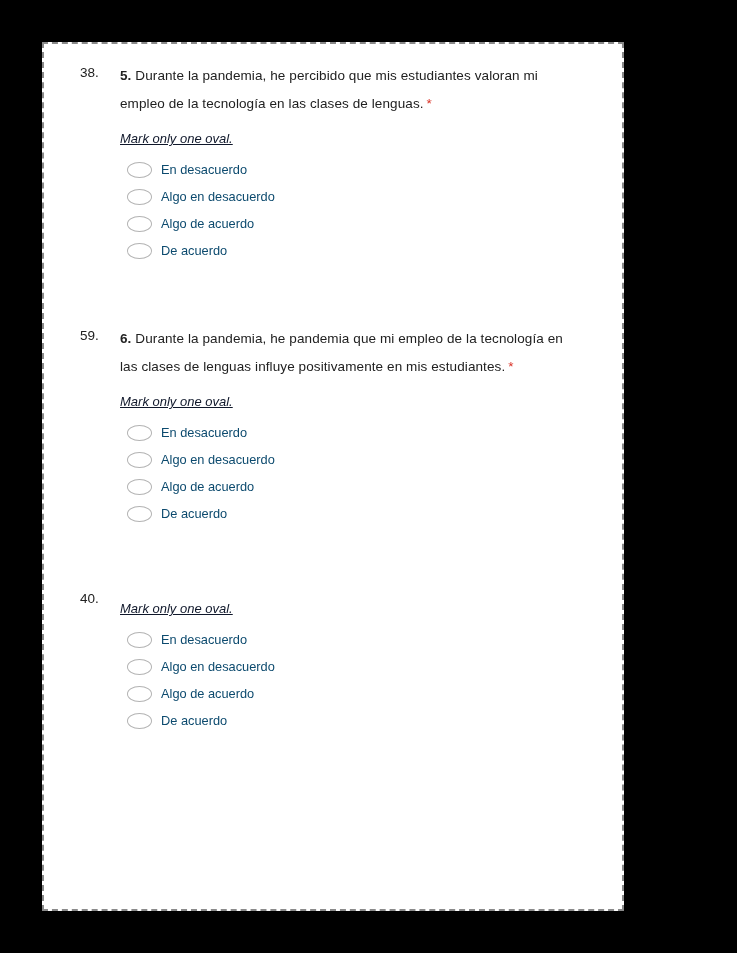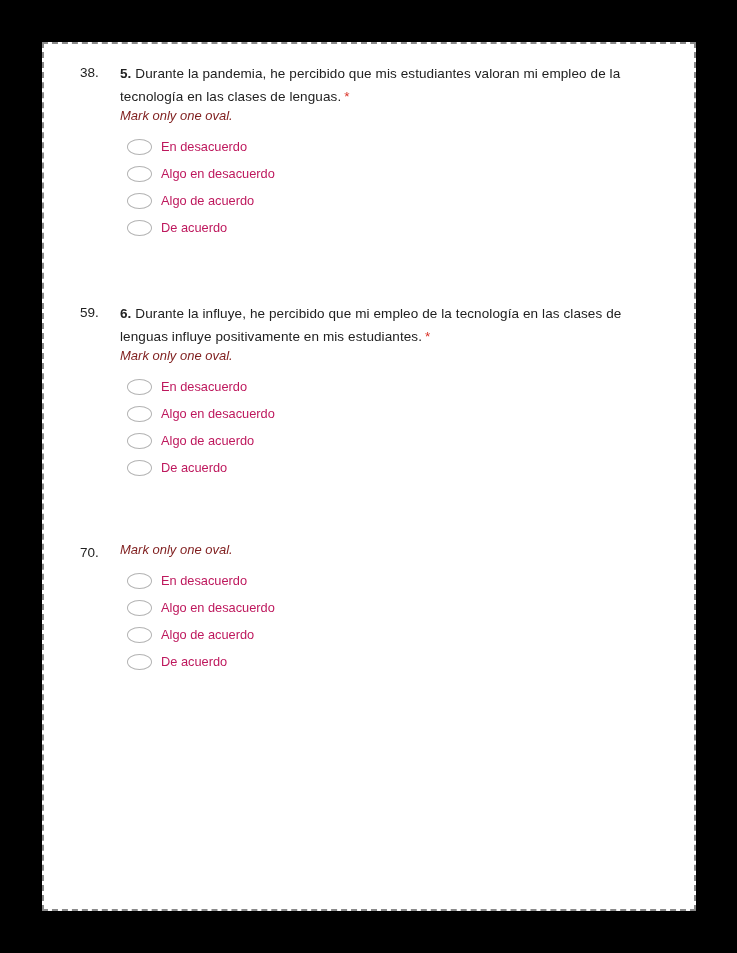--- a/index.html
+++ b/index.html
@@ -9,55 +9,57 @@
     height: 953px;
     background: #000000;
     font-family: "Liberation Sans", "DejaVu Sans", sans-serif;
     position: relative;
     overflow: hidden;
   }
   .paper {
     position: absolute;
     left: 42px;
     top: 42px;
-    width: 654px;
+    width: 582px;
     height: 869px;
     background: #ffffff;
     border: 2px dashed #8a8a8a;
     padding: 18px 54px 0 36px;
   }
   .question {
     display: flex;
     margin-bottom: 55px;
   }
   .q-number {
     flex: 0 0 40px;
     width: 40px;
     font-size: 13.5px;
     line-height: 22px;
     color: #212121;
   }
   .q-body { flex: 1; min-width: 0; }
   .q-text {
     font-size: 13.5px;
-    line-height: 23px;
+    line-height: 28px;
     color: #212121;
     letter-spacing: 0.1px;
   }
   .q-prefix { font-weight: 700; }
   .q-required {
     color: #d93025;
     margin-left: 3px;
   }
   .q-instruction {
     font-style: italic;
     font-size: 13px;
-    color: #7f1d1d;
+    color: #0f172a;
+    margin-top: 13px;
     height: 15px;
     line-height: 15px;
+    text-decoration: underline;
   }
   .q-options {
     margin-top: 16px;
     margin-left: 7px;
   }
   .option {
     display: flex;
     align-items: center;
     margin-bottom: 11px;
     cursor: pointer;
@@ -66,21 +68,21 @@
     flex: 0 0 25px;
     width: 25px;
     height: 16px;
     border: 1px solid #b3b3b3;
     border-radius: 50%;
     background: #ffffff;
     margin-right: 9px;
   }
   .option-label {
     font-size: 12.8px;
-    color: #be185d;
+    color: #0c4a6e;
     line-height: 16px;
   }
 </style>
 </head>
 <body>
 
 <div class="paper">
   <div id="questions-container">
   <div class="question">
     <div class="q-number">38.</div>
@@ -107,21 +109,21 @@
     <span class="oval"></span>
     <span class="option-label">De acuerdo</span>
   </div>
 </div>
     </div>
   </div>
 
   <div class="question">
     <div class="q-number">59.</div>
     <div class="q-body">
-      <div class="q-text"><span class="q-prefix">6.</span> <span class="q-main">Durante la influye, he percibido que mi empleo de la tecnología en las clases de lenguas influye positivamente en mis estudiantes.</span><span class="q-required">*</span></div>
+      <div class="q-text"><span class="q-prefix">6.</span> <span class="q-main">Durante la pandemia, he pandemia que mi empleo de la tecnología en las clases de lenguas influye positivamente en mis estudiantes.</span><span class="q-required">*</span></div>
       <div class="q-instruction">Mark only one oval.</div>
       <div class="q-options">
   <div class="option">
     <span class="oval"></span>
     <span class="option-label">En desacuerdo</span>
   </div>
 
   <div class="option">
     <span class="oval"></span>
     <span class="option-label">Algo en desacuerdo</span>
@@ -134,21 +136,21 @@
 
   <div class="option">
     <span class="oval"></span>
     <span class="option-label">De acuerdo</span>
   </div>
 </div>
     </div>
   </div>
 
   <div class="question">
-    <div class="q-number">70.</div>
+    <div class="q-number">40.</div>
     <div class="q-body">
       <div class="q-instruction">Mark only one oval.</div>
       <div class="q-options">
   <div class="option">
     <span class="oval"></span>
     <span class="option-label">En desacuerdo</span>
   </div>
 
   <div class="option">
     <span class="oval"></span>

